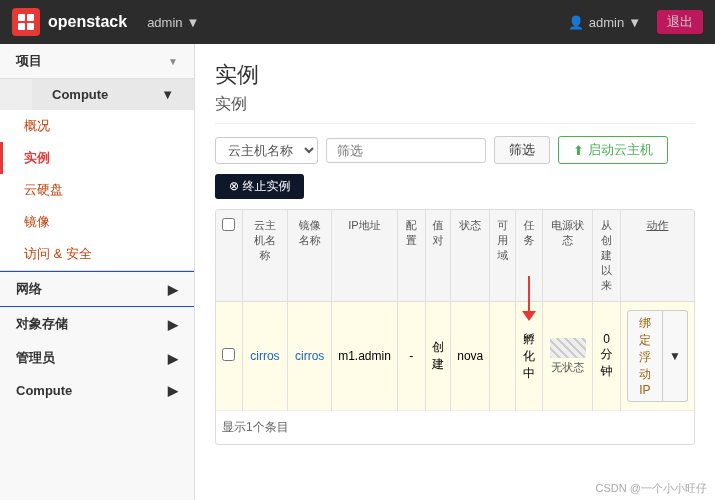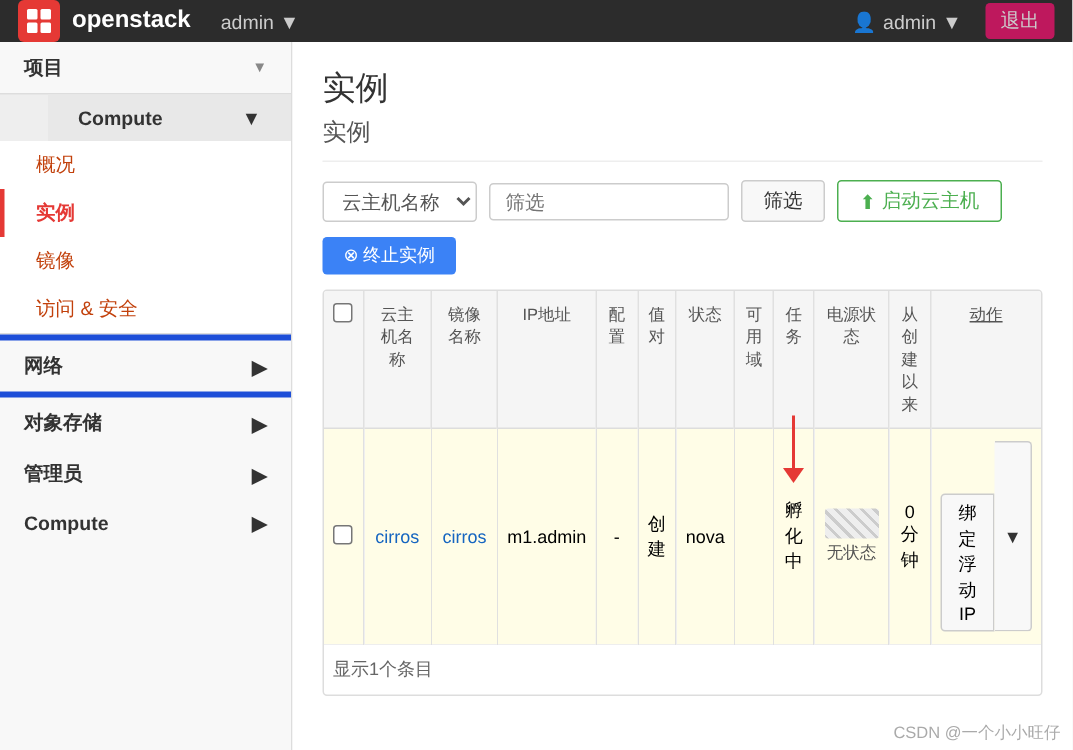--- a/index.html
+++ b/index.html
@@ -10,21 +10,21 @@
       width: 715px;
       height: 500px;
       overflow: hidden;
       display: flex;
       flex-direction: column;
     }
 
     
     .top-nav {
       background: #2c2c2c;
-      height: 28px;
+      height: 44px;
       display: flex;
       align-items: center;
       justify-content: space-between;
       padding: 0 12px;
       flex-shrink: 0;
       gap: 42px;
     }
     .top-nav-left {
       display: flex;
       align-items: center;
@@ -145,21 +145,21 @@
     }
     .sidebar-section-bottom {
       padding: 8px 16px;
       font-size: 13px;
       font-weight: bold;
       color: #333;
       display: flex;
       justify-content: space-between;
       align-items: center;
       cursor: pointer;
-      border-top: 4px solid #1d4ed8;
+      border-top: 1px solid #1d4ed8;
     }
     .sidebar-bottom-group {
       padding: 8px 16px;
       font-size: 13px;
       font-weight: bold;
       color: #333;
       display: flex;
       justify-content: space-between;
       align-items: center;
       cursor: pointer;
@@ -227,24 +227,23 @@
       color: #4CAF50;
       display: flex;
       align-items: center;
       gap: 4px;
     }
     .btn-restart {
       background: #e53935;
       color: white;
     }
     .btn-terminate {
-      background: #3b82f6;
+      background: #0f172a;
       color: white;
       font-size: 12px;
-      font-family: Liberation Serif, serif;
     }
 
     
     .table-container {
       border: 1px solid #ddd;
       border-radius: 3px;
       overflow: hidden;
     }
     table {
       width: 100%;
@@ -314,26 +313,25 @@
       position: fixed;
       bottom: 4px;
       right: 8px;
       font-size: 11px;
       color: #aaa;
     }
 
     .btn-action {
       background: #f8f8f8;
       border: 1px solid #ccc;
-      color: #000000;
+      color: #a16207;
       padding: 4px 10px;
       font-size: 12px;
       cursor: pointer;
       border-radius: 3px 0 0 3px;
-      margin-top: 35px;
     }
     .btn-action-arrow {
       background: #f8f8f8;
       border: 1px solid #ccc;
       border-left: none;
       color: #333;
       padding: 4px 6px;
       font-size: 12px;
       cursor: pointer;
       border-radius: 0 3px 3px 0;
@@ -399,20 +397,21 @@
       <span class="arrow">▼</span>
     </div>
 
     <div class="sidebar-group">
       <div class="sidebar-group-header">
         <span>Compute</span>
         <span class="arrow">▼</span>
       </div>
       <a class="sidebar-item">概况</a>
       <a class="sidebar-item active">实例</a>
+      <a class="sidebar-item">云硬盘</a>
       <a class="sidebar-item">镜像</a>
       <a class="sidebar-item">访问 &amp; 安全</a>
     </div>
 
     <div class="sidebar-section-bottom">
       <span>网络</span>
       <span class="arrow">▶</span>
     </div>
 
     <div class="sidebar-section-bottom">

